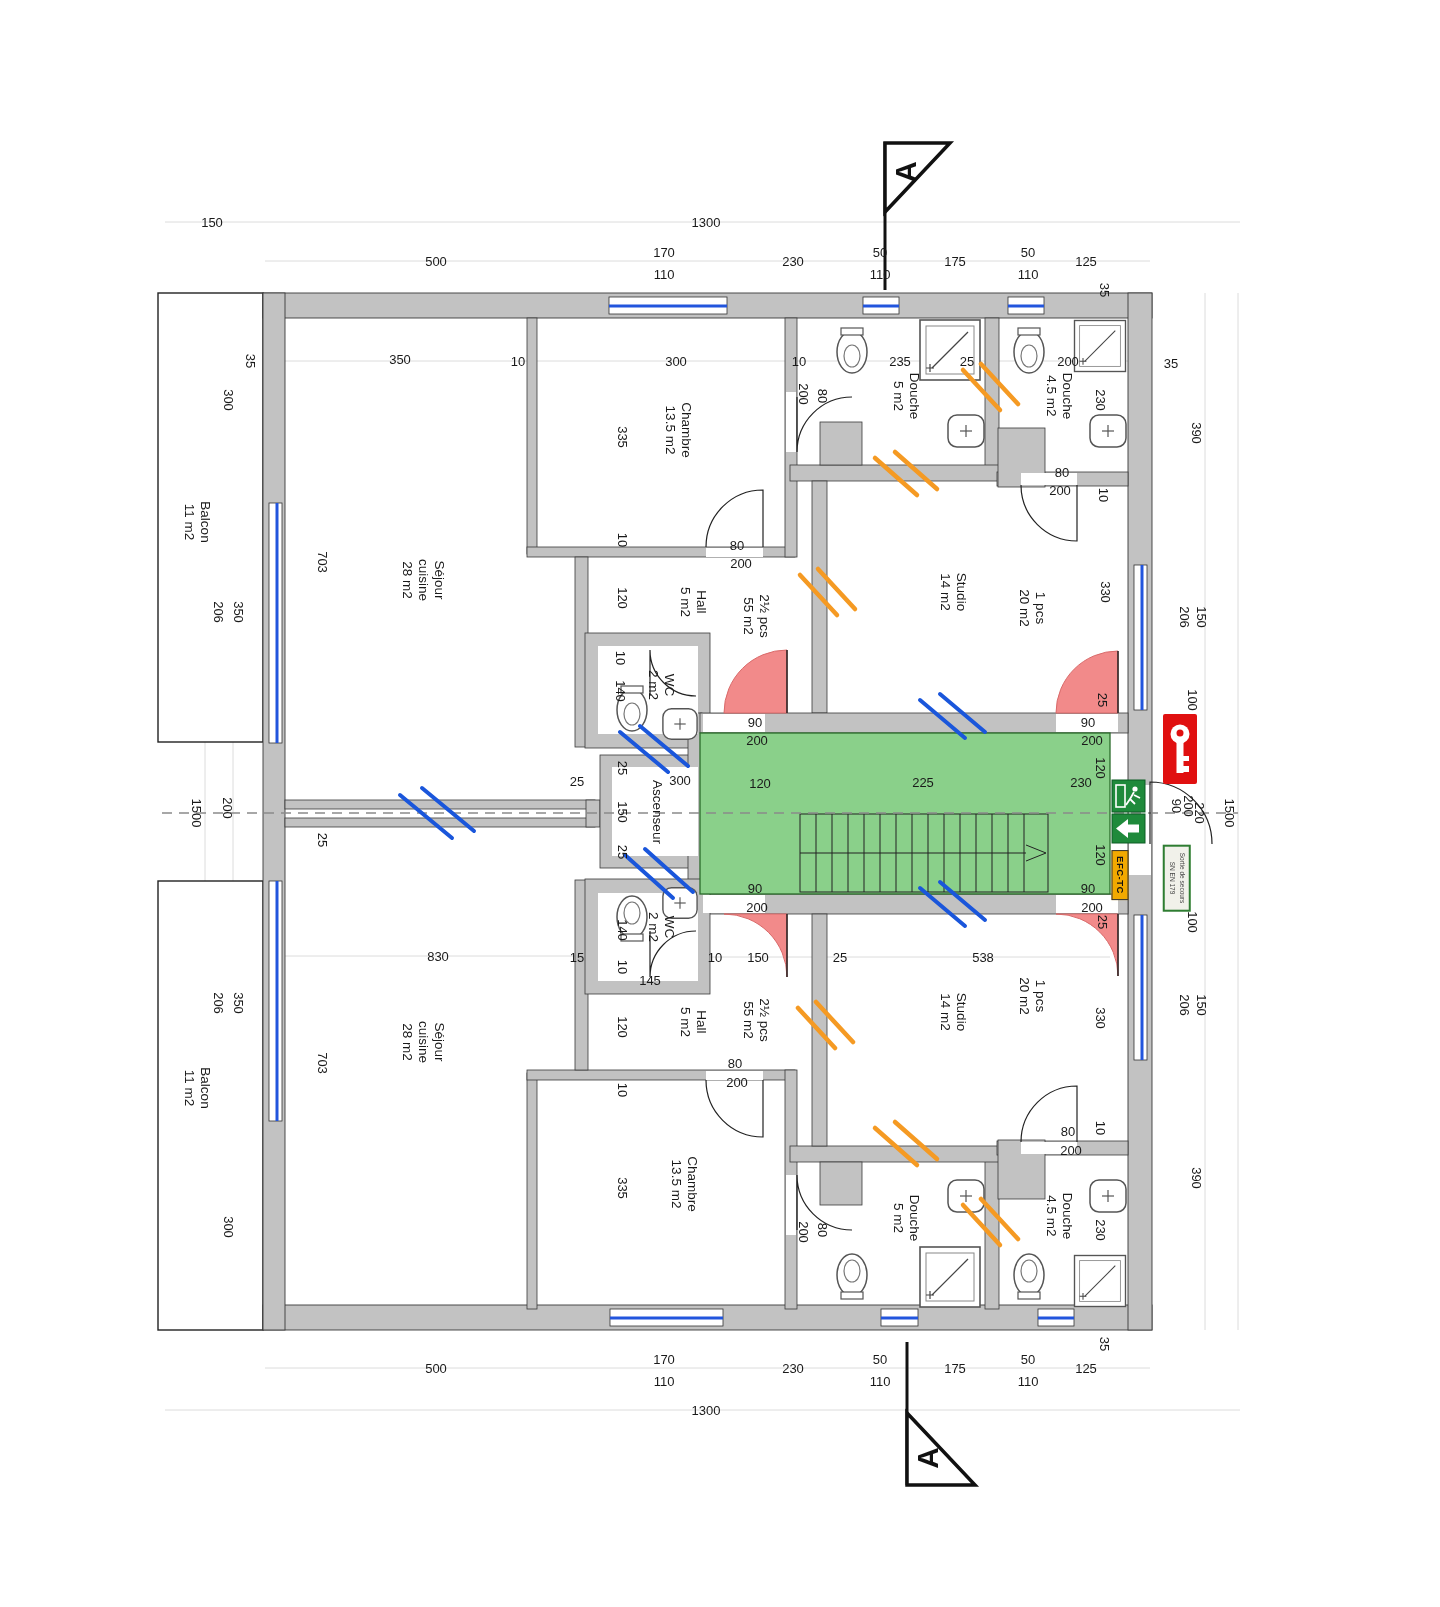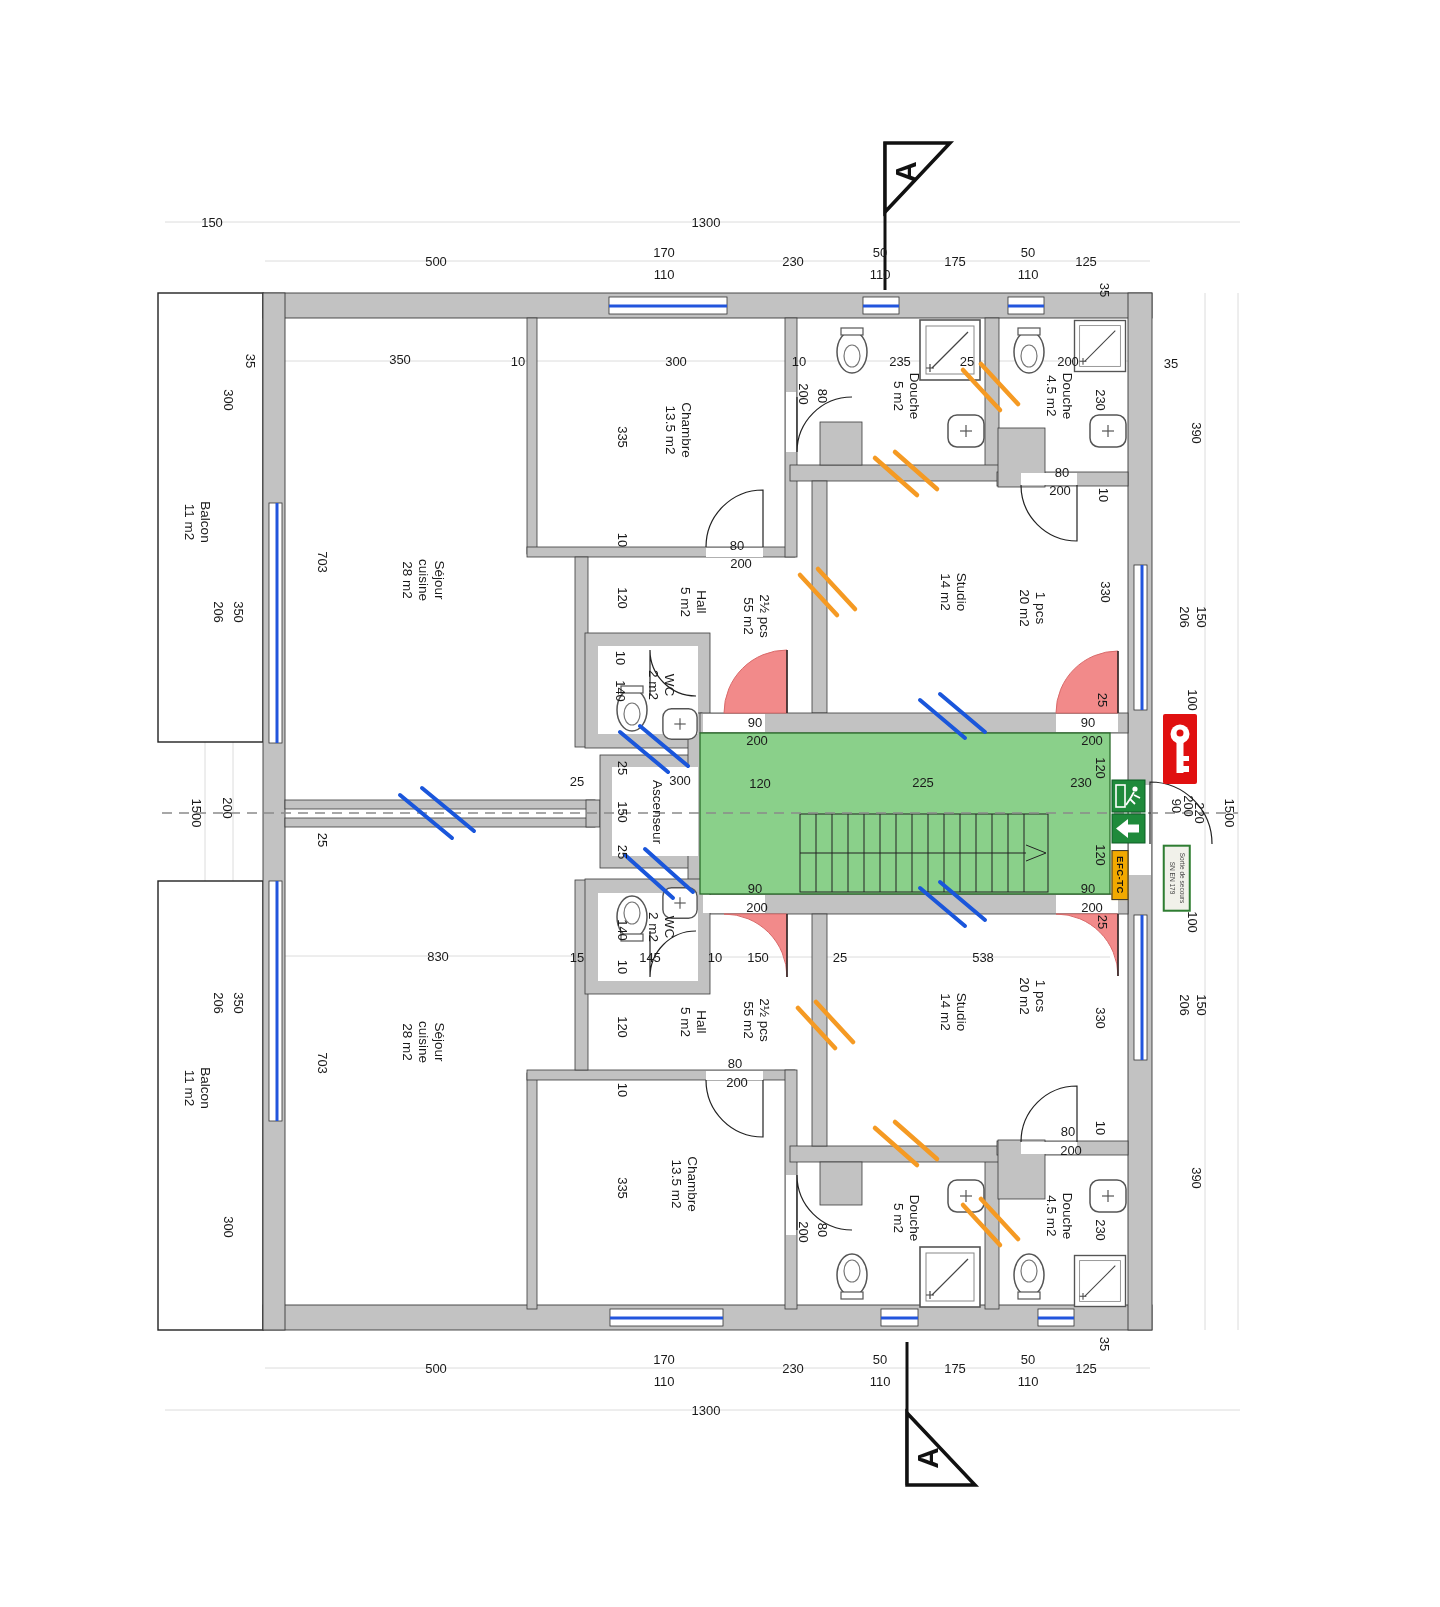--- a/index.html
+++ b/index.html
@@ -333,21 +333,21 @@
       <div class="dim r90" style="left: 1102px; top: 922px;">25</div>
       <div class="dim r90" style="left: 622px; top: 768px;">25</div>
       <div class="dim r90" style="left: 622px; top: 812px;">150</div>
       <div class="dim r90" style="left: 622px; top: 852px;">25</div>
       <div class="dim r90" style="left: 322px; top: 840px;">25</div>
       <div class="dim" style="left: 755px; top: 888px;">90</div>
       <div class="dim" style="left: 757px; top: 907px;">200</div>
       <div class="dim" style="left: 1088px; top: 888px;">90</div>
       <div class="dim" style="left: 1092px; top: 907px;">200</div>
       <div class="dim" style="left: 577px; top: 957px;">15</div>
-      <div class="dim" style="left: 650px; top: 957px;">145</div>
+      <div class="dim" style="left: 650px; top: 980px;">145</div>
       <div class="dim" style="left: 715px; top: 957px;">10</div>
       <div class="dim" style="left: 758px; top: 957px;">150</div>
       <div class="dim" style="left: 840px; top: 957px;">25</div>
       <div class="dim" style="left: 983px; top: 957px;">538</div>
       <div class="dim r90" style="left: 622px; top: 930px;">140</div>
       <div class="dim r90" style="left: 622px; top: 967px;">10</div>
       <div class="dim r90" style="left: 622px; top: 1027px;">120</div>
       <div class="dim r90" style="left: 622px; top: 1090px;">10</div>
       <div class="dim r90" style="left: 622px; top: 1188px;">335</div>
       <div class="dim" style="left: 735px; top: 1063px;">80</div>

